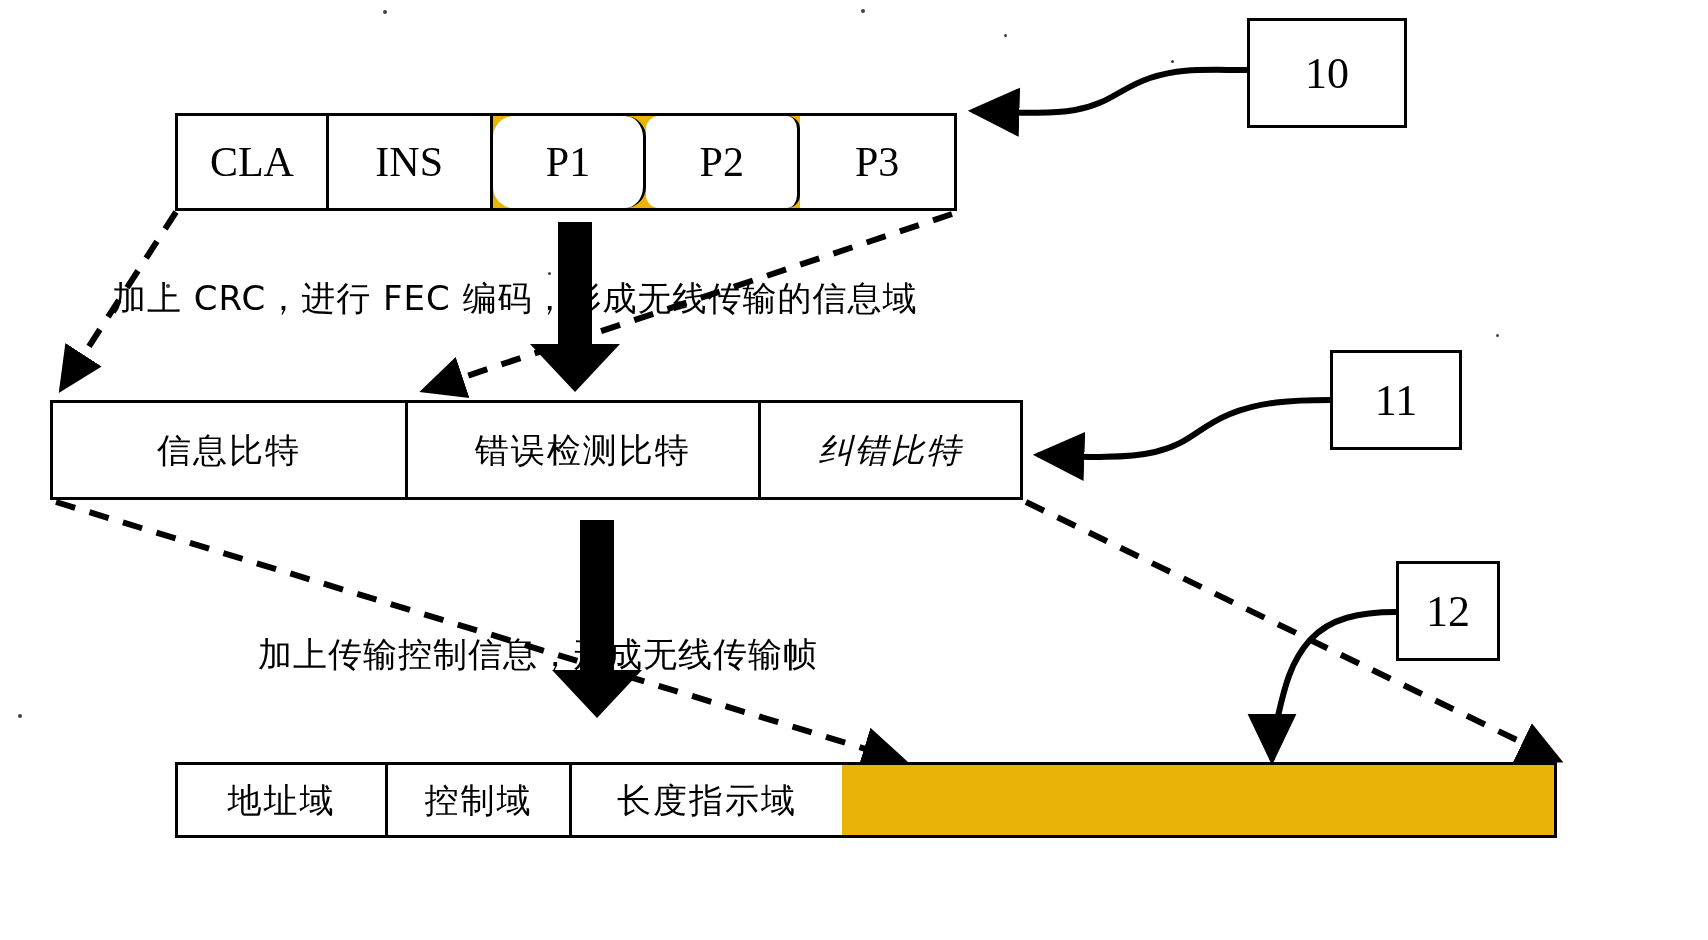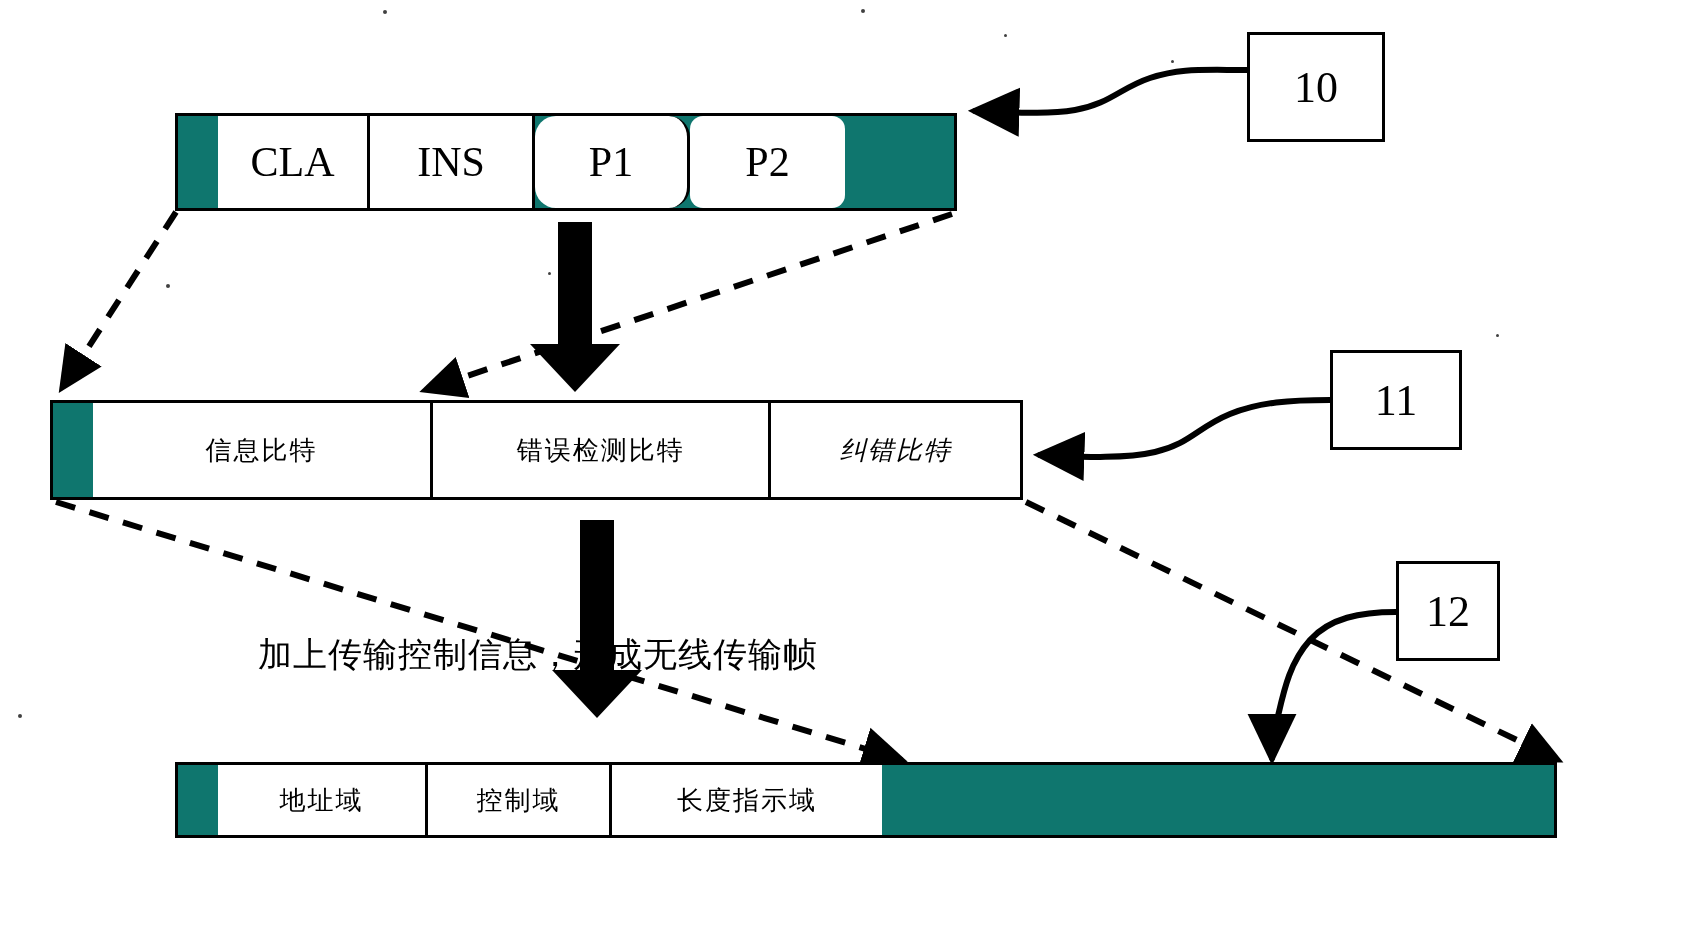--- a/index.html
+++ b/index.html
@@ -6,26 +6,26 @@
   body{
     width:1708px;height:940px;
     background:#ffffff;
     font-family:"Liberation Serif", serif;
     position:relative;
     overflow:hidden;
   }
   #stage{position:absolute;left:0;top:0;width:1708px;height:940px;}
   svg.layer{position:absolute;left:0;top:0;width:1708px;height:940px;}
 
-  .row{position:absolute;box-sizing:border-box;border:3px solid #000;display:flex;background:#0f766e;padding-left:40px;}
+  .row{position:absolute;box-sizing:border-box;border:3px solid #000;display:flex;background:#eab308;}
   .cell{box-sizing:border-box;display:flex;align-items:center;justify-content:center;
         border-right:3px solid #000;background:#fff;}
   .cell:last-child{border-right:none;}
   .cell-label{font-size:40px;color:#000;line-height:1;white-space:nowrap;}
-  .cn{font-family:"DejaVu Sans", sans-serif;font-size:26px;letter-spacing:2px;}
+  .cn{font-family:"DejaVu Sans", sans-serif;font-size:34px;letter-spacing:2px;}
   .lat{font-family:"Liberation Serif", serif;font-size:42px;}
 
   .callout{position:absolute;box-sizing:border-box;border:3px solid #000;background:#fff;
            display:flex;align-items:center;justify-content:center;}
   .callout span{font-family:"Liberation Serif", serif;font-size:44px;color:#000;}
 
   .steptext{position:absolute;white-space:nowrap;color:#000;
             font-family:"DejaVu Sans", sans-serif;font-size:34px;letter-spacing:1px;}
   .speck{position:absolute;background:#000;border-radius:50%;opacity:.75;}
 </style>
@@ -86,20 +86,23 @@
     </div>
     <div class="cell" style="width:165px;">
       <span class="cell-label lat">INS</span>
     </div>
     <div class="cell" style="width:155px;border-radius:21px;">
       <span class="cell-label lat">P1</span>
     </div>
     <div class="cell" style="width:155px;border-radius:13px;">
       <span class="cell-label lat">P2</span>
     </div>
+    <div class="cell" style="width:155px;">
+      <span class="cell-label lat">P3</span>
+    </div>
   </div>
 
   <div class="row" style="left:50px;top:400px;width:973px;height:100px;">
     <div class="cell" style="width:357px;">
       <span class="cell-label cn">信息比特</span>
     </div>
     <div class="cell" style="width:355px;">
       <span class="cell-label cn">错误检测比特</span>
     </div>
     <div class="cell" style="width:261px;font-style:italic;">
@@ -112,28 +115,29 @@
       <span class="cell-label cn">地址域</span>
     </div>
     <div class="cell" style="width:184px;">
       <span class="cell-label cn">控制域</span>
     </div>
     <div class="cell" style="width:270px;">
       <span class="cell-label cn">长度指示域</span>
     </div>
   </div>
 
-  <div class="callout" style="left:1247px;top:32px;width:138px;height:110px;text-align:right;">
+  <div class="callout" style="left:1247px;top:18px;width:160px;height:110px;text-align:right;">
     <span>10</span>
   </div>
 
   <div class="callout" style="left:1330px;top:350px;width:132px;height:100px;">
     <span>11</span>
   </div>
 
   <div class="callout" style="left:1396px;top:561px;width:104px;height:100px;">
     <span>12</span>
   </div>
 
+  <div class="steptext" style="left:112px;top:276px;">加上 CRC，进行 FEC 编码，形成无线传输的信息域</div>
 
   <div class="steptext" style="left:258px;top:632px;">加上传输控制信息，形成无线传输帧</div>
 
 </div>
 
 </body></html>

